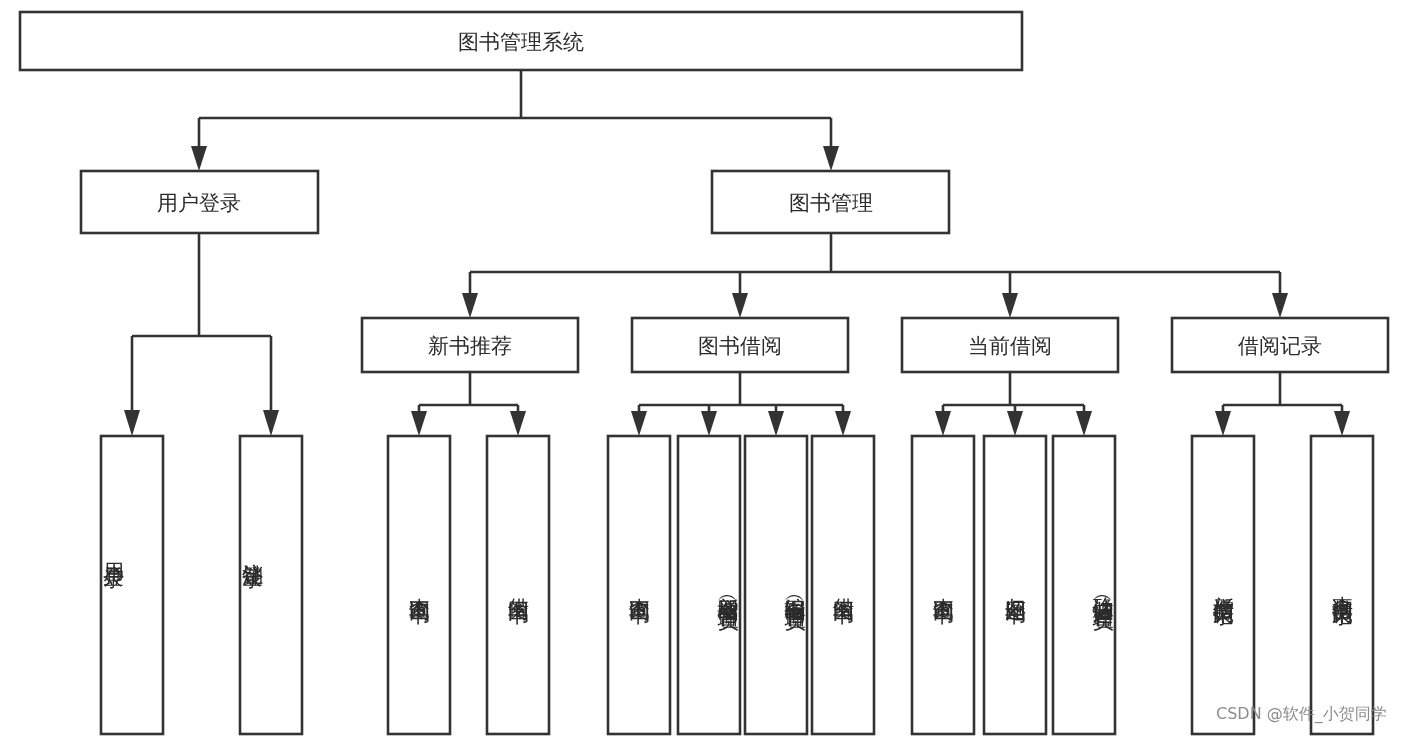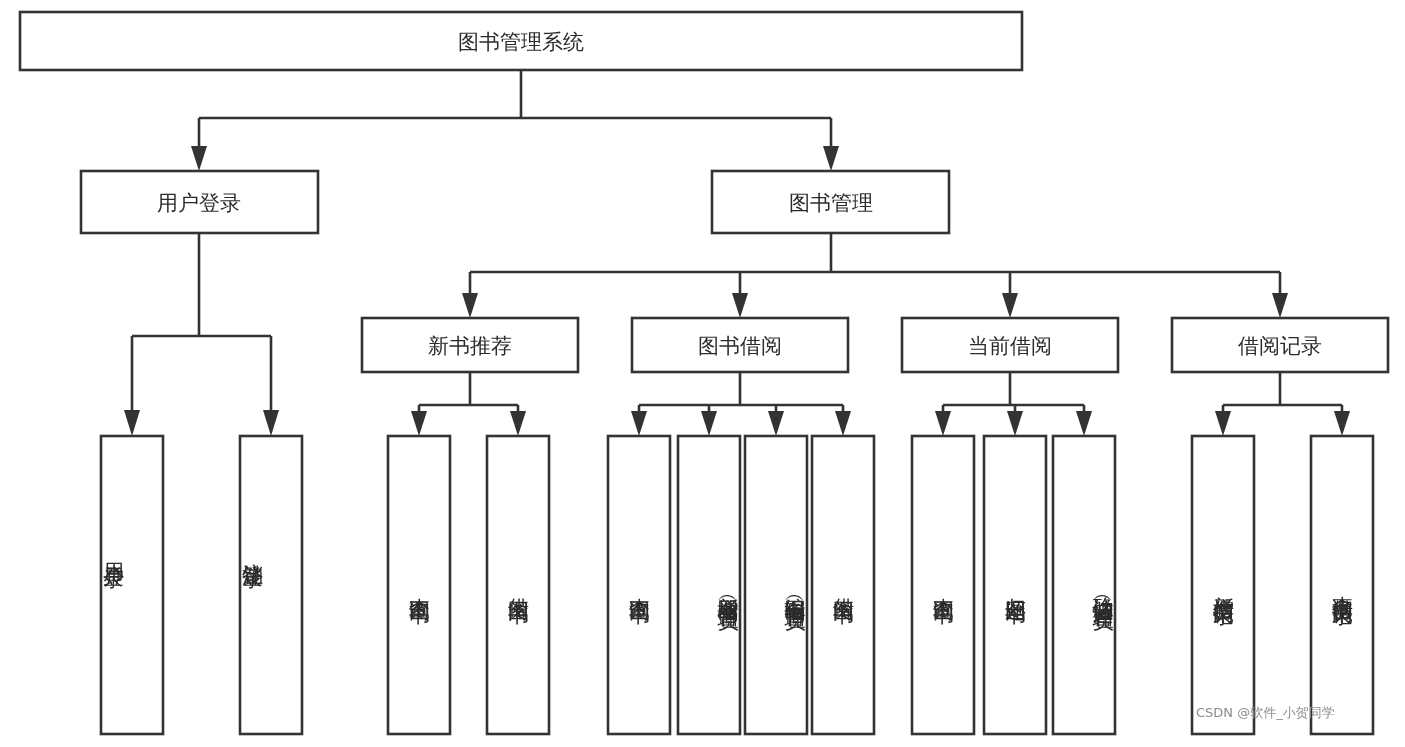--- a/index.html
+++ b/index.html
@@ -57,23 +57,24 @@
     line-height: 1.18;
     color: #2b2b2b;
     letter-spacing: 2px;
     text-align: center;
     white-space: nowrap;
     pointer-events: none;
   }
   .watermark {
     position: absolute;
     font-family: "DejaVu Sans", "Liberation Sans", sans-serif;
-    font-size: 13px;
+    font-size: 16px;
     color: #8c8c8c;
     white-space: nowrap;
+    margin-left: 20px;
   }
 </style>
 </head>
 <body>
 
 <div id="diagram-root">
 
   <svg id="flow-svg" viewBox="0 0 1405 747">
 
     <g>

